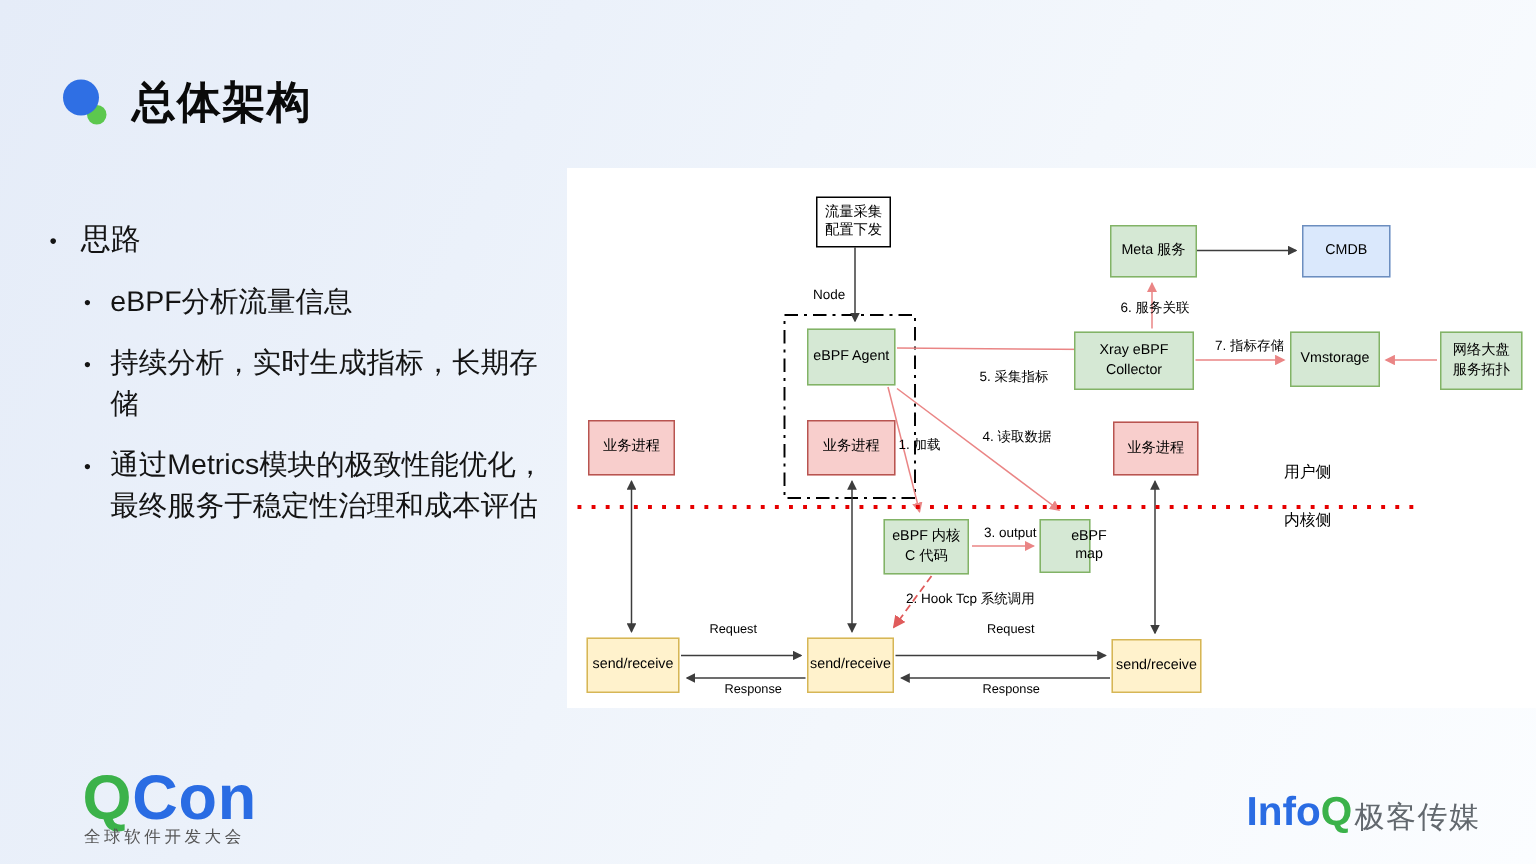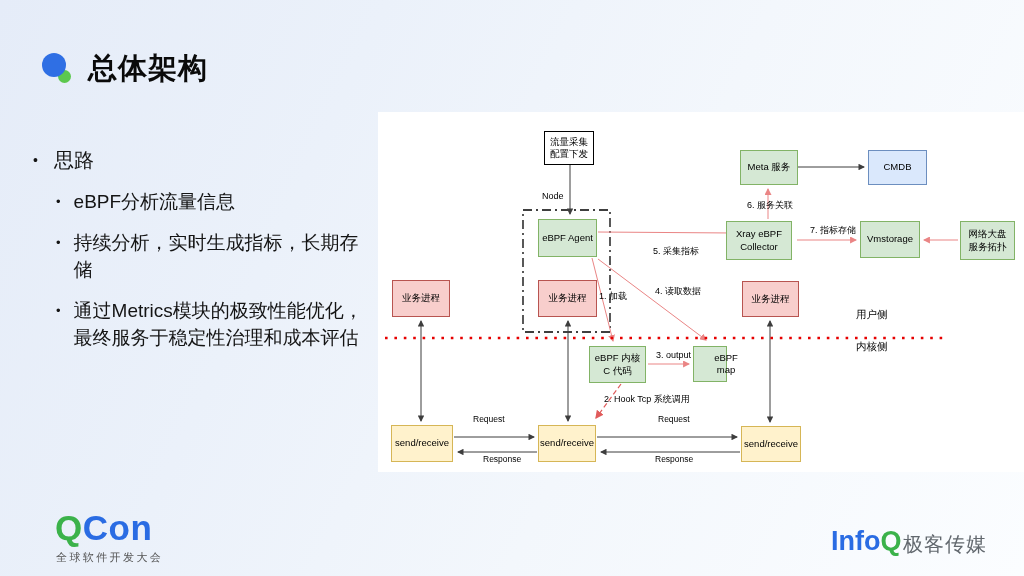--- a/index.html
+++ b/index.html
@@ -37,21 +37,21 @@
     border:1px solid #000; color:#000; z-index:2; }
   .green  { background:#d5e8d4; border-color:#82b366; }
   .pink   { background:#f8cecc; border-color:#b85450; }
   .yellow { background:#fff2cc; border-color:#d6b656; }
   .blue   { background:#dae8fc; border-color:#6c8ebf; }
   .white  { background:#ffffff; border-color:#000000; }
   .dlabel { position:absolute; font-size:9px; color:#000; white-space:nowrap; z-index:3; }
   .side-label { font-size:10.5px; }
 
   
-  .qcon { position:absolute; left:55px; top:508px; font-size:35px; font-weight:bold; letter-spacing:0.5px; }
+  .qcon { position:absolute; left:55px; top:508px; font-size:42px; font-weight:bold; letter-spacing:0.5px; }
   .qcon .q { color:#3bb24a; } .qcon .rest { color:#2a6ce3; }
   .qcon-sub { position:absolute; left:56px; top:550px; font-size:11px; letter-spacing:2.4px; color:#555; }
   .infoq { position:absolute; left:831px; top:526px; font-size:27px; font-weight:bold; }
   .infoq .info { color:#2a6ce3; } .infoq .q { color:#3bb24a; }
   .media { position:absolute; left:903px; top:531px; font-size:20px; color:#62686e; letter-spacing:1px; font-weight:500; }
 </style>
 </head>
 <body>
 
 <div class="slide">
@@ -118,21 +118,21 @@
 配置下发</div>
     <div class="dlabel" style="left:164px; top:79px;">Node</div>
 
     <div class="dnode green" style="left:160px; top:107px; width:59px; height:38px;">eBPF Agent</div>
     <div class="dnode pink" style="left:14px; top:168px; width:58px; height:37px;">业务进程</div>
     <div class="dnode pink" style="left:160px; top:168px; width:59px; height:37px;">业务进程</div>
     <div class="dnode pink" style="left:364px; top:169px; width:57px; height:36px;">业务进程</div>
 
     <div class="dnode green" style="left:362px; top:38px; width:58px; height:35px;">Meta 服务</div>
     <div class="dnode blue" style="left:490px; top:38px; width:59px; height:35px;">CMDB</div>
-    <div class="dnode green" style="left:348px; top:109px; width:66px; height:39px;">Xray eBPF
+    <div class="dnode green" style="left:338px; top:109px; width:80px; height:39px;">Xray eBPF
 Collector</div>
     <div class="dnode green" style="left:482px; top:109px; width:60px; height:37px;">Vmstorage</div>
     <div class="dnode green" style="left:582px; top:109px; width:55px; height:39px;">网络大盘
 服务拓扑</div>
 
     <div class="dnode green" style="left:211px; top:234px; width:57px; height:37px;">eBPF 内核
 C 代码</div>
     <div class="dnode green" style="left:315px; top:234px; width:21px; height:36px;padding-left:32px;">eBPF map</div>
 
     <div class="dnode yellow" style="left:13px; top:313px; width:62px; height:37px;">send/receive</div>

